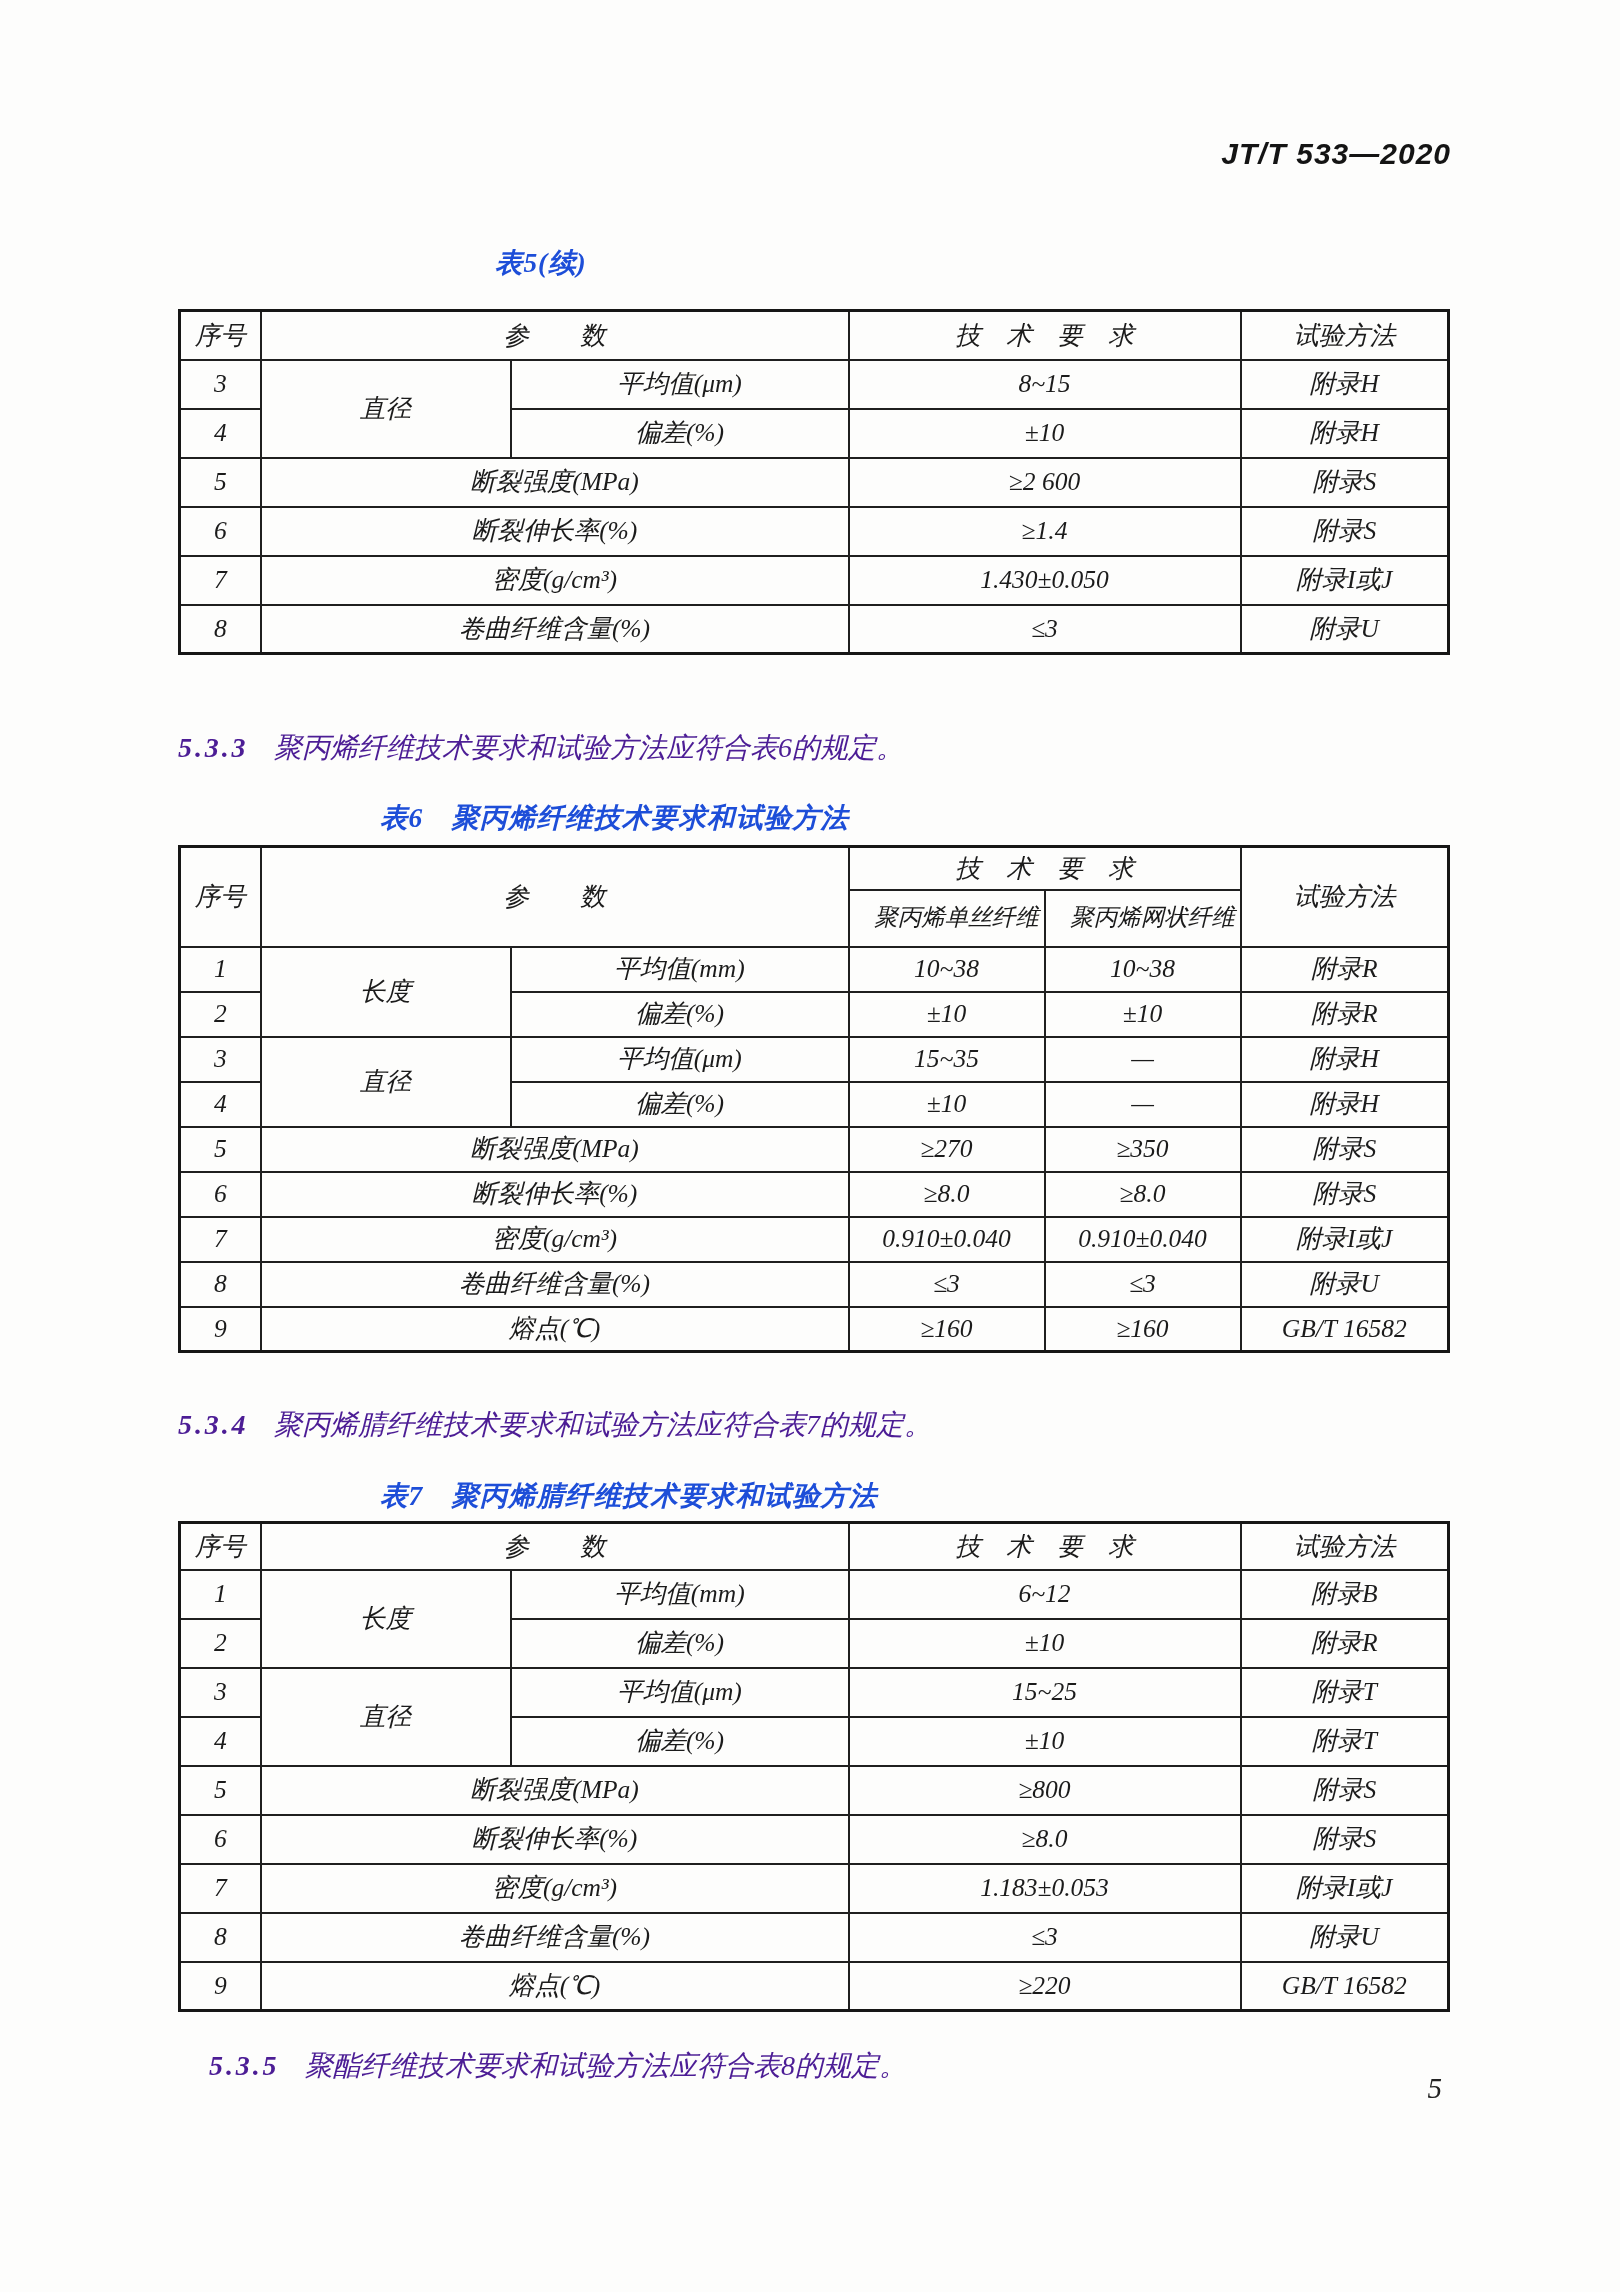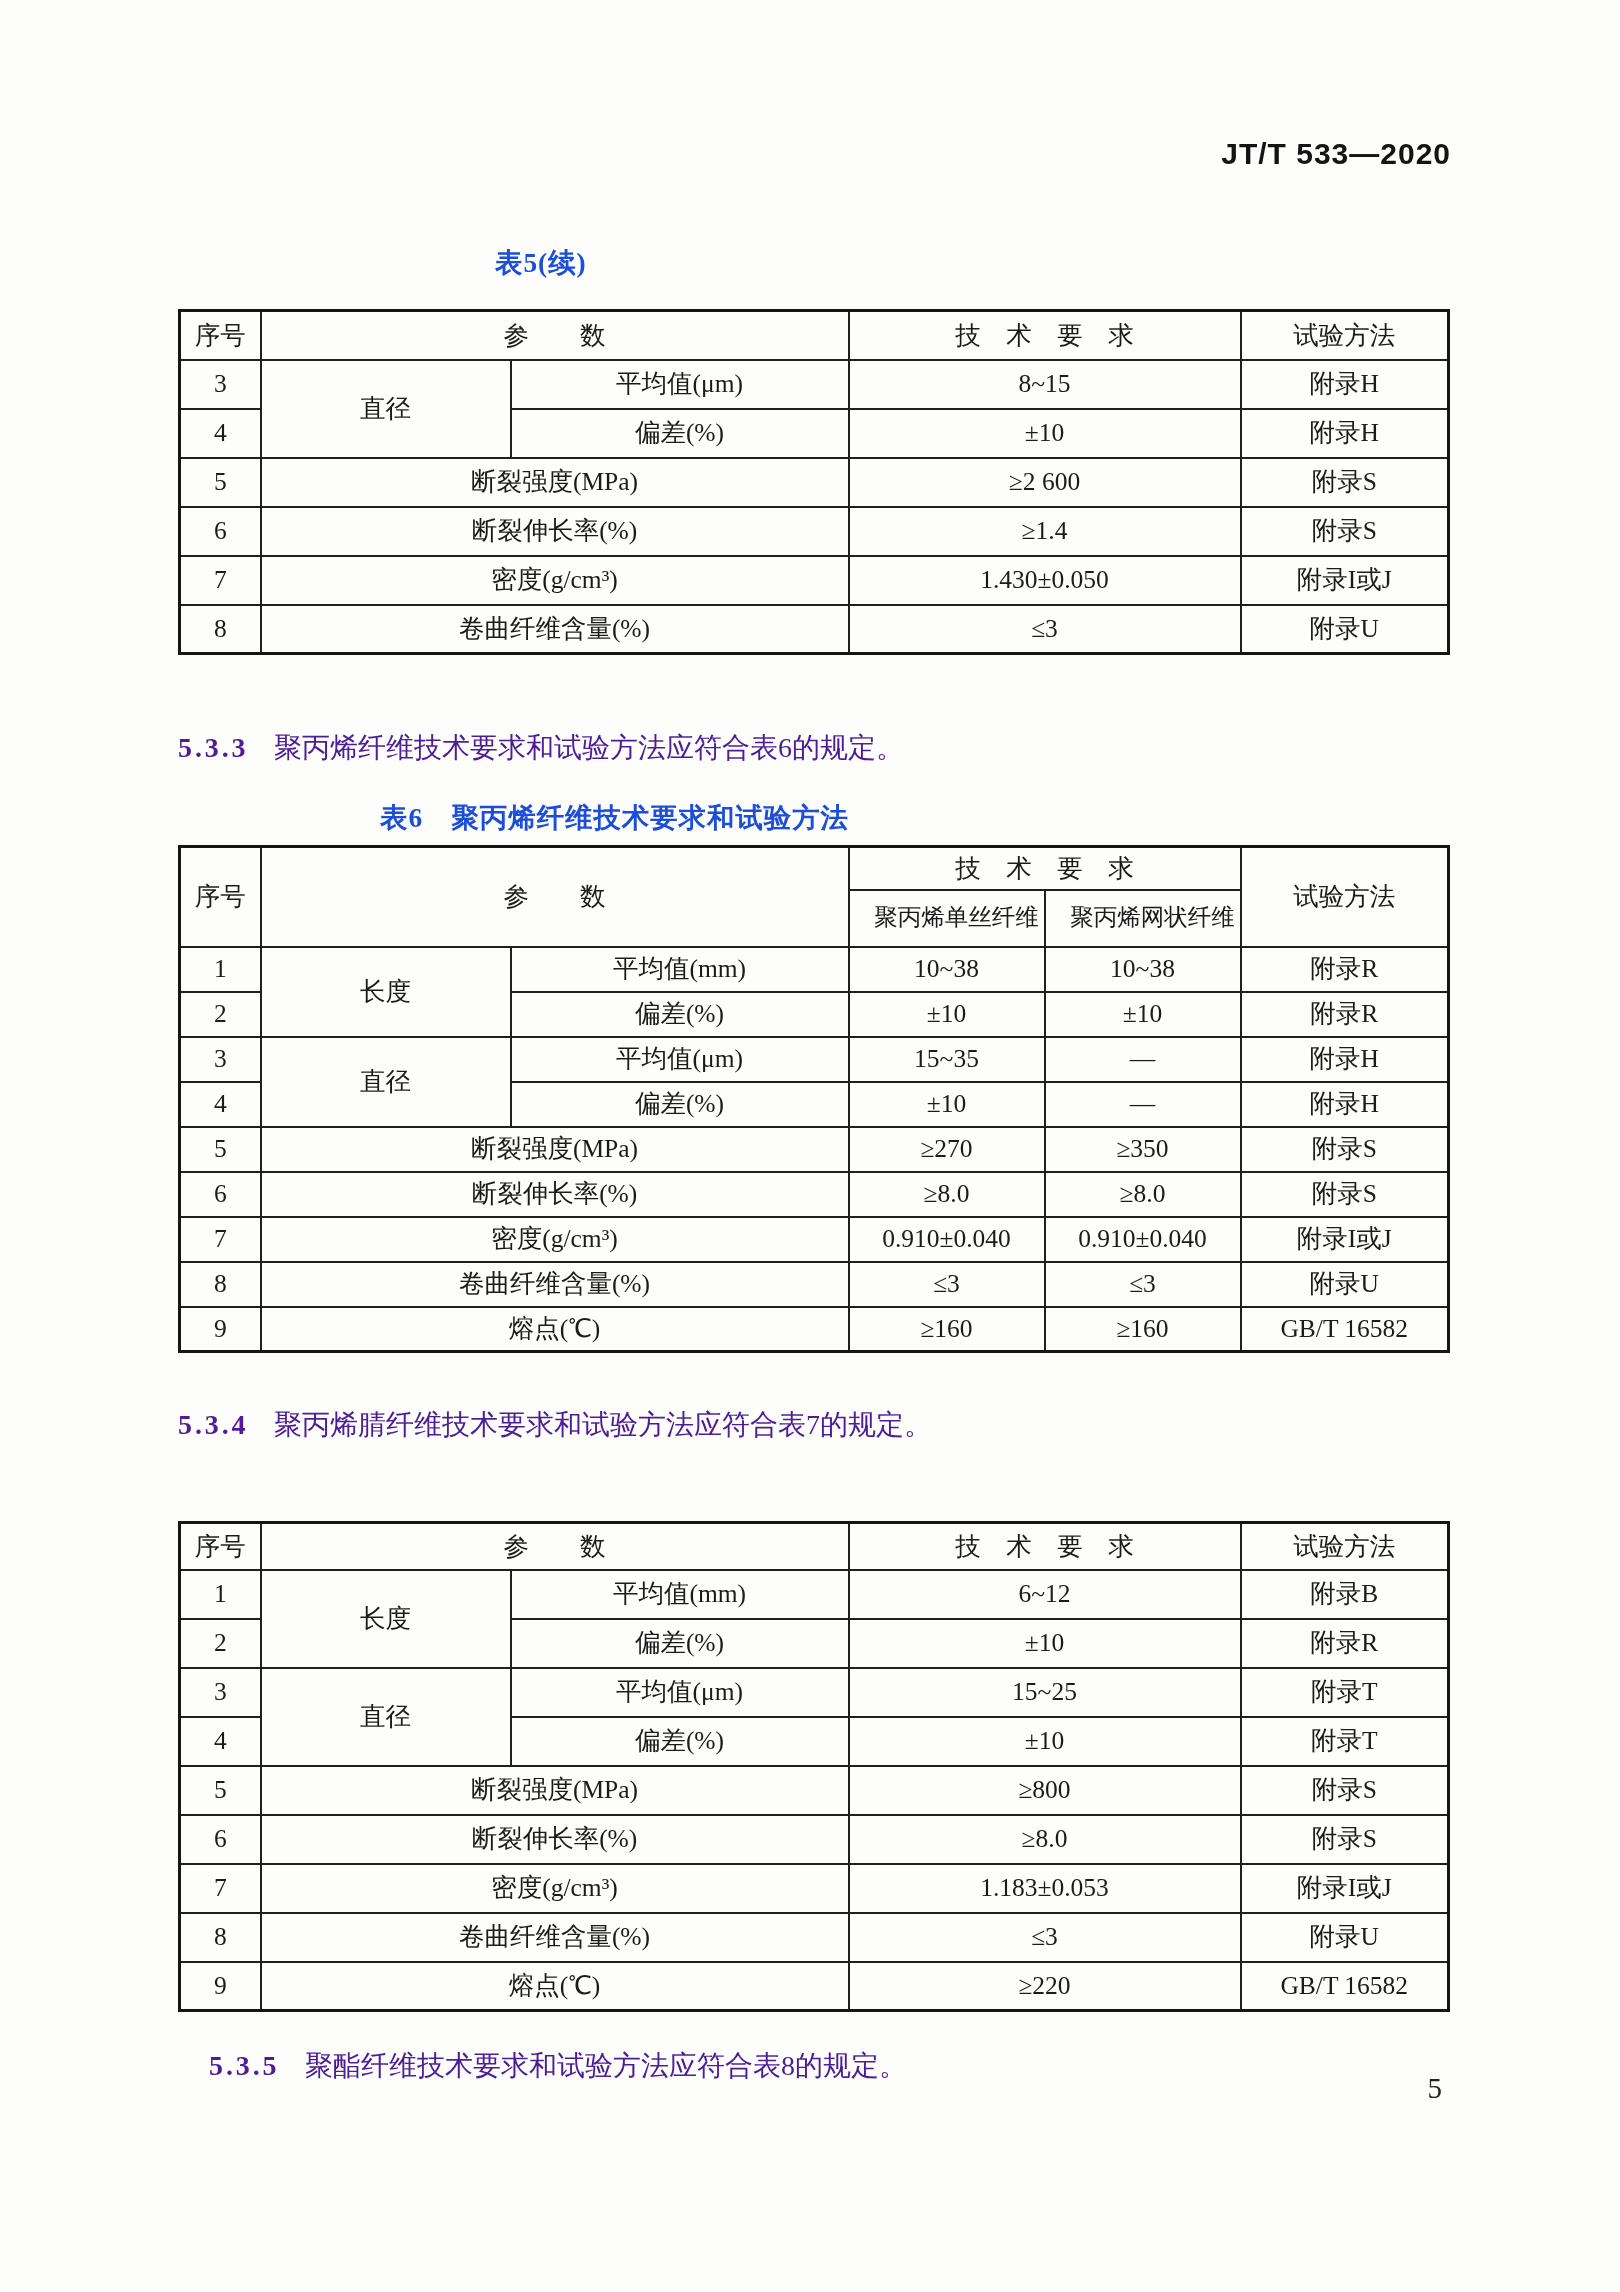--- a/index.html
+++ b/index.html
@@ -1,19 +1,20 @@
 <!DOCTYPE html>
 <html><head>
 <meta charset="utf-8">
 <style>
   html,body { margin:0; padding:0; background:#e9e9e9; }
   .page {
     position:relative; width:1620px; height:2293px; margin:0 auto;
     background:#fdfdfc; color:#1b1b1b; overflow:hidden;
     font-family:"Liberation Serif", serif;
+    font-style:italic;
   }
   .doc-code {
     position:absolute; top:137px; right:169px;
     font-family:"Liberation Sans", sans-serif;
     font-size:30px; font-weight:bold; letter-spacing:1px; color:#141414;
   }
   .tbl-title { position:absolute; font-size:27.4px; font-weight:bold; letter-spacing:1px; color:#1d4ed8; }
   #t5-title { top:245px; left:495px; }
   #t6-title { top:800px; left:380px; }
   #t7-title { top:1478px; left:380px; }
@@ -211,20 +212,21 @@
         <td>≥160</td>
         <td>GB/T 16582</td>
       </tr>
     </tbody>
   </table>
 
   <div class="clause" id="clause-534">
     <span class="num">5.3.4</span><span>聚丙烯腈纤维技术要求和试验方法应符合表7的规定。</span>
   </div>
 
+  <div class="tbl-title" id="t7-title">表7　聚丙烯腈纤维技术要求和试验方法</div>
   <table class="std" id="table7">
     <colgroup>
         <col style="width:81px">
         <col style="width:250px">
         <col style="width:338px">
         <col style="width:392px">
         <col style="width:208px">
       </colgroup>
     <thead>
       <tr>

